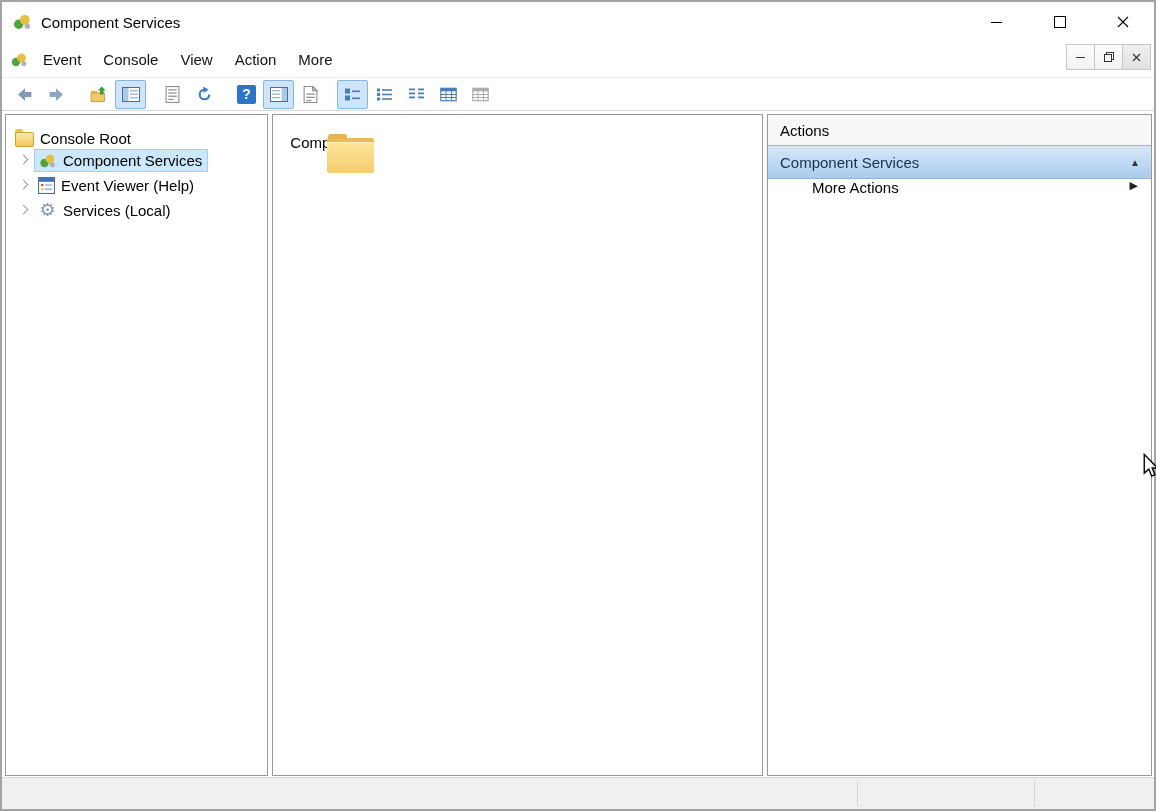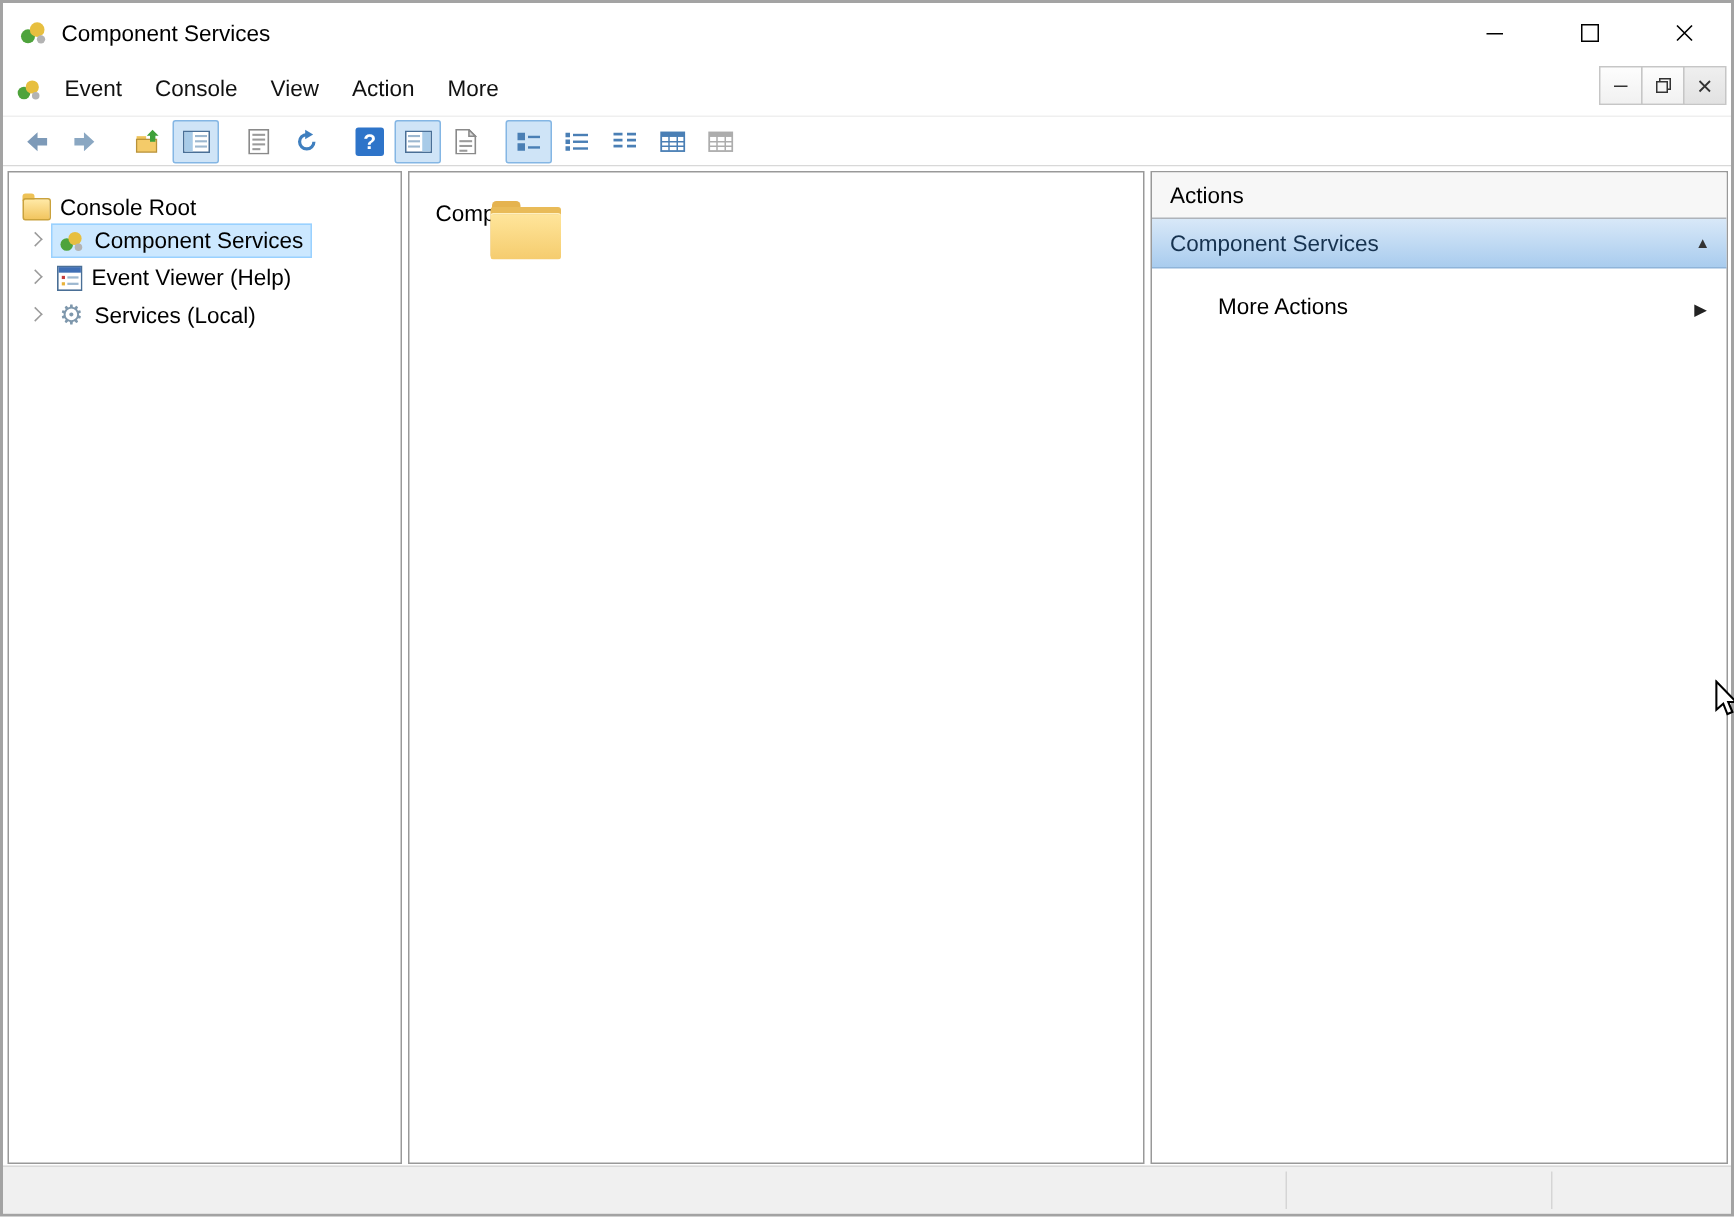--- a/index.html
+++ b/index.html
@@ -66,21 +66,21 @@
   .folder-large .front{position:absolute;top:8px;left:0;width:47px;height:30px;
                        background:linear-gradient(#ffe59a,#f5cc6e);border-radius:2px;border-top:1px solid #fff0c0}
   .ilabel{margin-top:9px}
 
   
   .actions-header{flex:0 0 30px;display:flex;align-items:center;padding-left:12px;font-weight:normal;
                   background:#f7f7f7;border-bottom:1px solid #aeb3ba}
   .actions-section{flex:0 0 32px;display:flex;align-items:center;padding:0 11px 0 12px;color:#16324f;
                    background:linear-gradient(#d8e8f8,#a9ccee);border-bottom:1px solid #8fb4d9;cursor:default}
   .collapse{margin-left:auto;font-size:10px;color:#333}
-  .more-actions{flex:0 0 34px;display:flex;align-items:flex-end;padding:0 13px 0 44px;cursor:default}
+  .more-actions{flex:0 0 34px;display:flex;align-items:flex-start;padding:0 13px 0 44px;cursor:default}
   .ma-arrow{margin-left:auto;font-size:11px;color:#222}
 
   
   .statusbar{flex:0 0 31px;background:#f0f0f0;border-top:1px solid #d9d9d9;position:relative}
   .sb-sep{position:absolute;top:3px;bottom:3px;width:1px;background:#d5d5d5}
   .sb-sep.s1{left:855px}
   .sb-sep.s2{left:1032px}
 
   .cursor{position:absolute;left:1140px;top:451px;pointer-events:none}
 </style>

